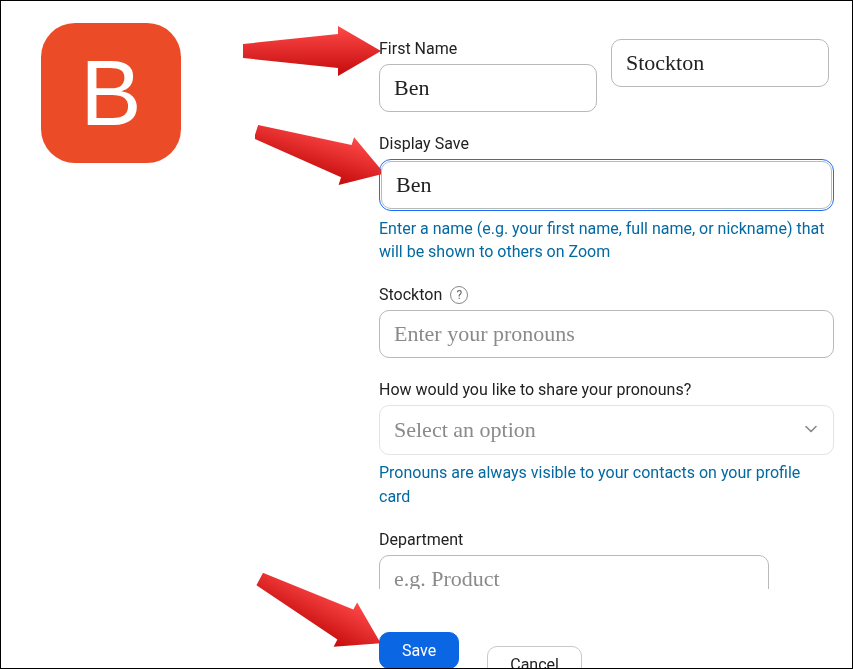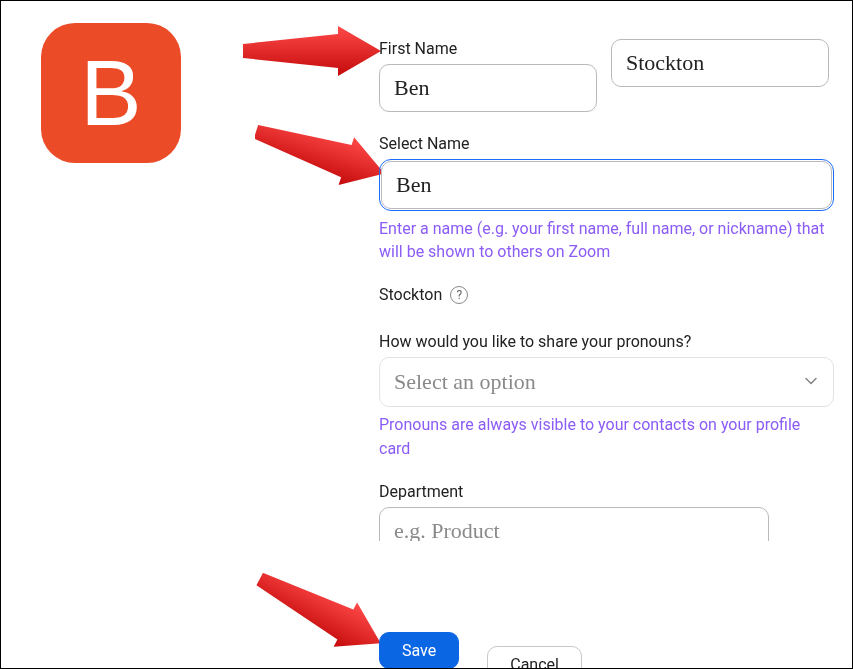--- a/index.html
+++ b/index.html
@@ -69,21 +69,21 @@
     outline: 2px solid #1a6dff33;
     outline-offset: 0;
   }
   .focused-wrap {
     border: 1px solid #1a6dff;
     border-radius: 12px;
     padding: 1px;
   }
   .hint {
     font-size: 16px;
-    color: #8b5cf6;
+    color: #0369a1;
     margin-top: 6px;
     line-height: 1.45;
     width: 455px;
   }
   .q-icon {
     width: 18px; height: 18px;
     border: 1px solid #888;
     border-radius: 50%;
     display: inline-flex;
     align-items: center; justify-content: center;
@@ -178,32 +178,33 @@
       <div class="field small">
         <div class="label">First Name</div>
         <input type="text" value="Ben" style="">
       </div>
       <div class="field small">
         <input type="text" value="Stockton" style="">
       </div>
     </div>
 
     <div class="field full">
-      <div class="label">Select Name</div>
+      <div class="label">Display Save</div>
       <div class="focused-wrap">
         <input type="text" class="focused" value="Ben" style="">
       </div>
       <div class="hint">Enter a name (e.g. your first name, full name, or nickname) that will be shown to others on Zoom</div>
     </div>
 
     <div class="field full" style="margin-top:4px;">
       <div class="label">
         <span>Stockton</span>
         <span class="q-icon">?</span>
       </div>
+      <input type="text" placeholder="Enter your pronouns" style="">
     </div>
 
     <div class="field full" style="margin-top:12px;">
       <div class="label">How would you like to share your pronouns?</div>
       <div class="select-box">
         <span>Select an option</span>
         <span class="chev">
           <svg width="16" height="16" viewBox="0 0 16 16">
               <path d="M3 5.5 L8 10.5 L13 5.5" stroke="#888" stroke-width="1.6" fill="none" stroke-linecap="round" stroke-linejoin="round"></path>
             </svg>

